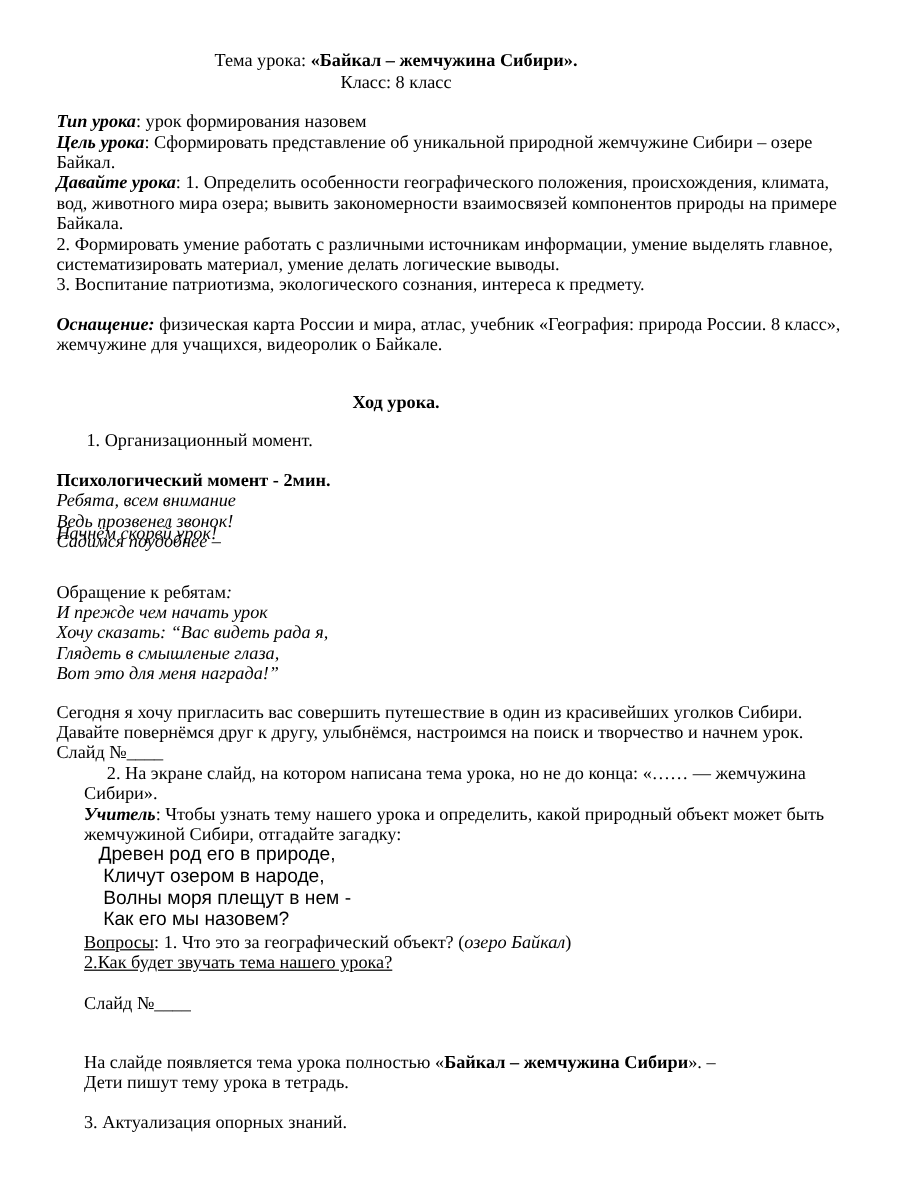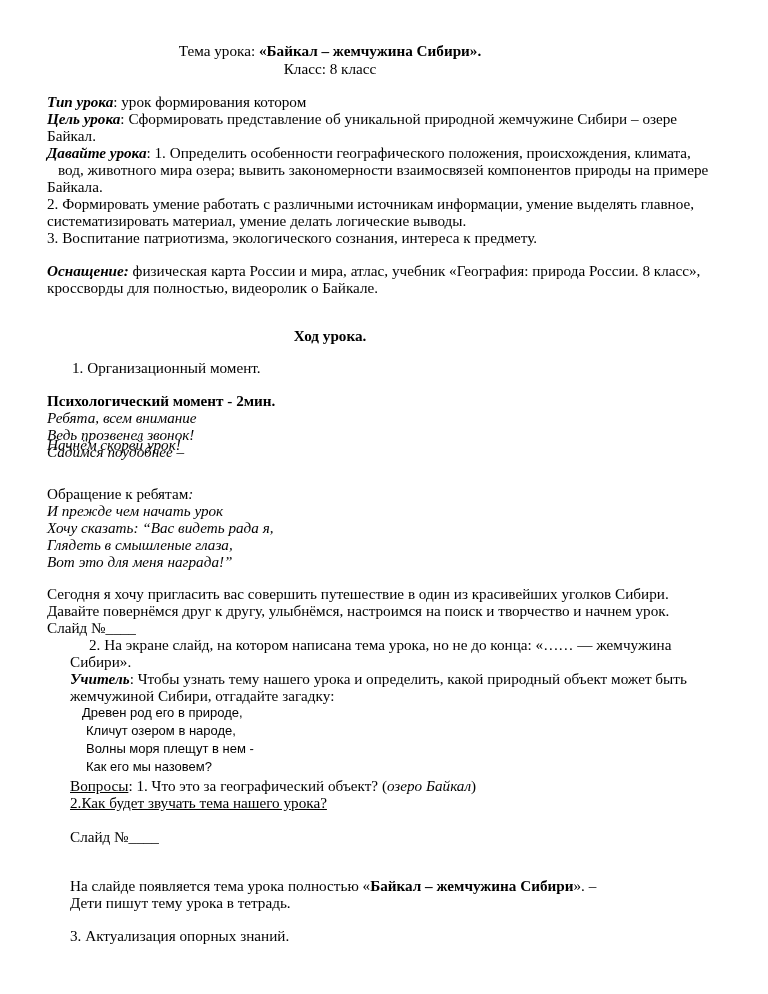--- a/index.html
+++ b/index.html
@@ -3,53 +3,53 @@
 <meta charset="utf-8">
 <style>
   html, body { margin: 0; padding: 0; background: #ffffff; }
   body { width: 768px; height: 994px; position: relative; overflow: hidden;
          font-family: "Liberation Serif", "DejaVu Serif", serif; color: #000; font-size: 15.2px; }
   .ln { position: absolute; white-space: nowrap; line-height: 17px; }
   .c { left: 0; width: 660px; text-align: center; }
   .b { font-weight: bold; }
   .i { font-style: italic; }
   .u { text-decoration: underline; }
-  .sans { font-family: "Liberation Sans", "DejaVu Sans", sans-serif; font-size: 13px; }
+  .sans { font-family: "Liberation Sans", "DejaVu Sans", sans-serif; font-size: 16px; }
 </style>
 </head>
 <body>
 
 <div>
 
   <div class="ln c" style="top:42px;">
     <span>Тема урока: </span><span class="b">«Байкал – жемчужина Сибири».</span>
   </div>
   <div class="ln c" style="top:60px;">Класс: 8 класс</div>
 
   <div class="ln" style="left:47px; top:93px;">
-    <span class="b i">Тип урока</span><span>: урок формирования котором</span>
+    <span class="b i">Тип урока</span><span>: урок формирования назовем</span>
   </div>
   <div class="ln" style="left:47px; top:110px;">
     <span class="b i">Цель урока</span><span>: Сформировать представление об уникальной природной жемчужине Сибири – озере</span>
   </div>
   <div class="ln" style="left:47px; top:127px;">Байкал.</div>
 
   <div class="ln" style="left:47px; top:144px;">
     <span class="b i">Давайте урока</span><span>: 1. Определить особенности географического положения, происхождения, климата,</span>
   </div>
-  <div class="ln" style="left:58px; top:161px;font-family:Liberation Serif, serif;">вод, животного мира озера; вывить закономерности взаимосвязей компонентов природы на примере</div>
+  <div class="ln" style="left:47px; top:161px;font-family:Liberation Serif, serif;">вод, животного мира озера; вывить закономерности взаимосвязей компонентов природы на примере</div>
   <div class="ln" style="left:47px; top:178px;">Байкала.</div>
   <div class="ln" style="left:47px; top:195px;">2. Формировать умение работать с различными источникам информации, умение выделять главное,</div>
   <div class="ln" style="left:47px; top:212px;">систематизировать материал, умение делать логические выводы.</div>
   <div class="ln" style="left:47px; top:229px;">3. Воспитание патриотизма, экологического сознания, интереса к предмету.</div>
 
   <div class="ln" style="left:47px; top:262px;">
     <span class="b i">Оснащение:</span><span> физическая карта России и мира, атлас, учебник «География: природа России. 8 класс»,</span>
   </div>
-  <div class="ln" style="left:47px; top:279px;">кроссворды для полностью, видеоролик о Байкале.</div>
+  <div class="ln" style="left:47px; top:279px;">жемчужине для учащихся, видеоролик о Байкале.</div>
 
   <div class="ln c b" style="top:327px;">Ход урока.</div>
 
   <div class="ln" style="left:72px; top:359px;">1.   Организационный момент.</div>
 
   <div class="ln b" style="left:47px; top:392px;">Психологический момент - 2мин.</div>
   <div class="ln i" style="left:47px; top:409px;">Ребята, всем внимание</div>
   <div class="ln i" style="left:47px; top:426px;">Ведь прозвенел звонок!</div>
   <div class="ln i" style="left:47px; top:443px;">Садимся поудобнее –</div>
   <div class="ln i" style="left:47px; top:436px;">Начнём скорей урок!</div>

